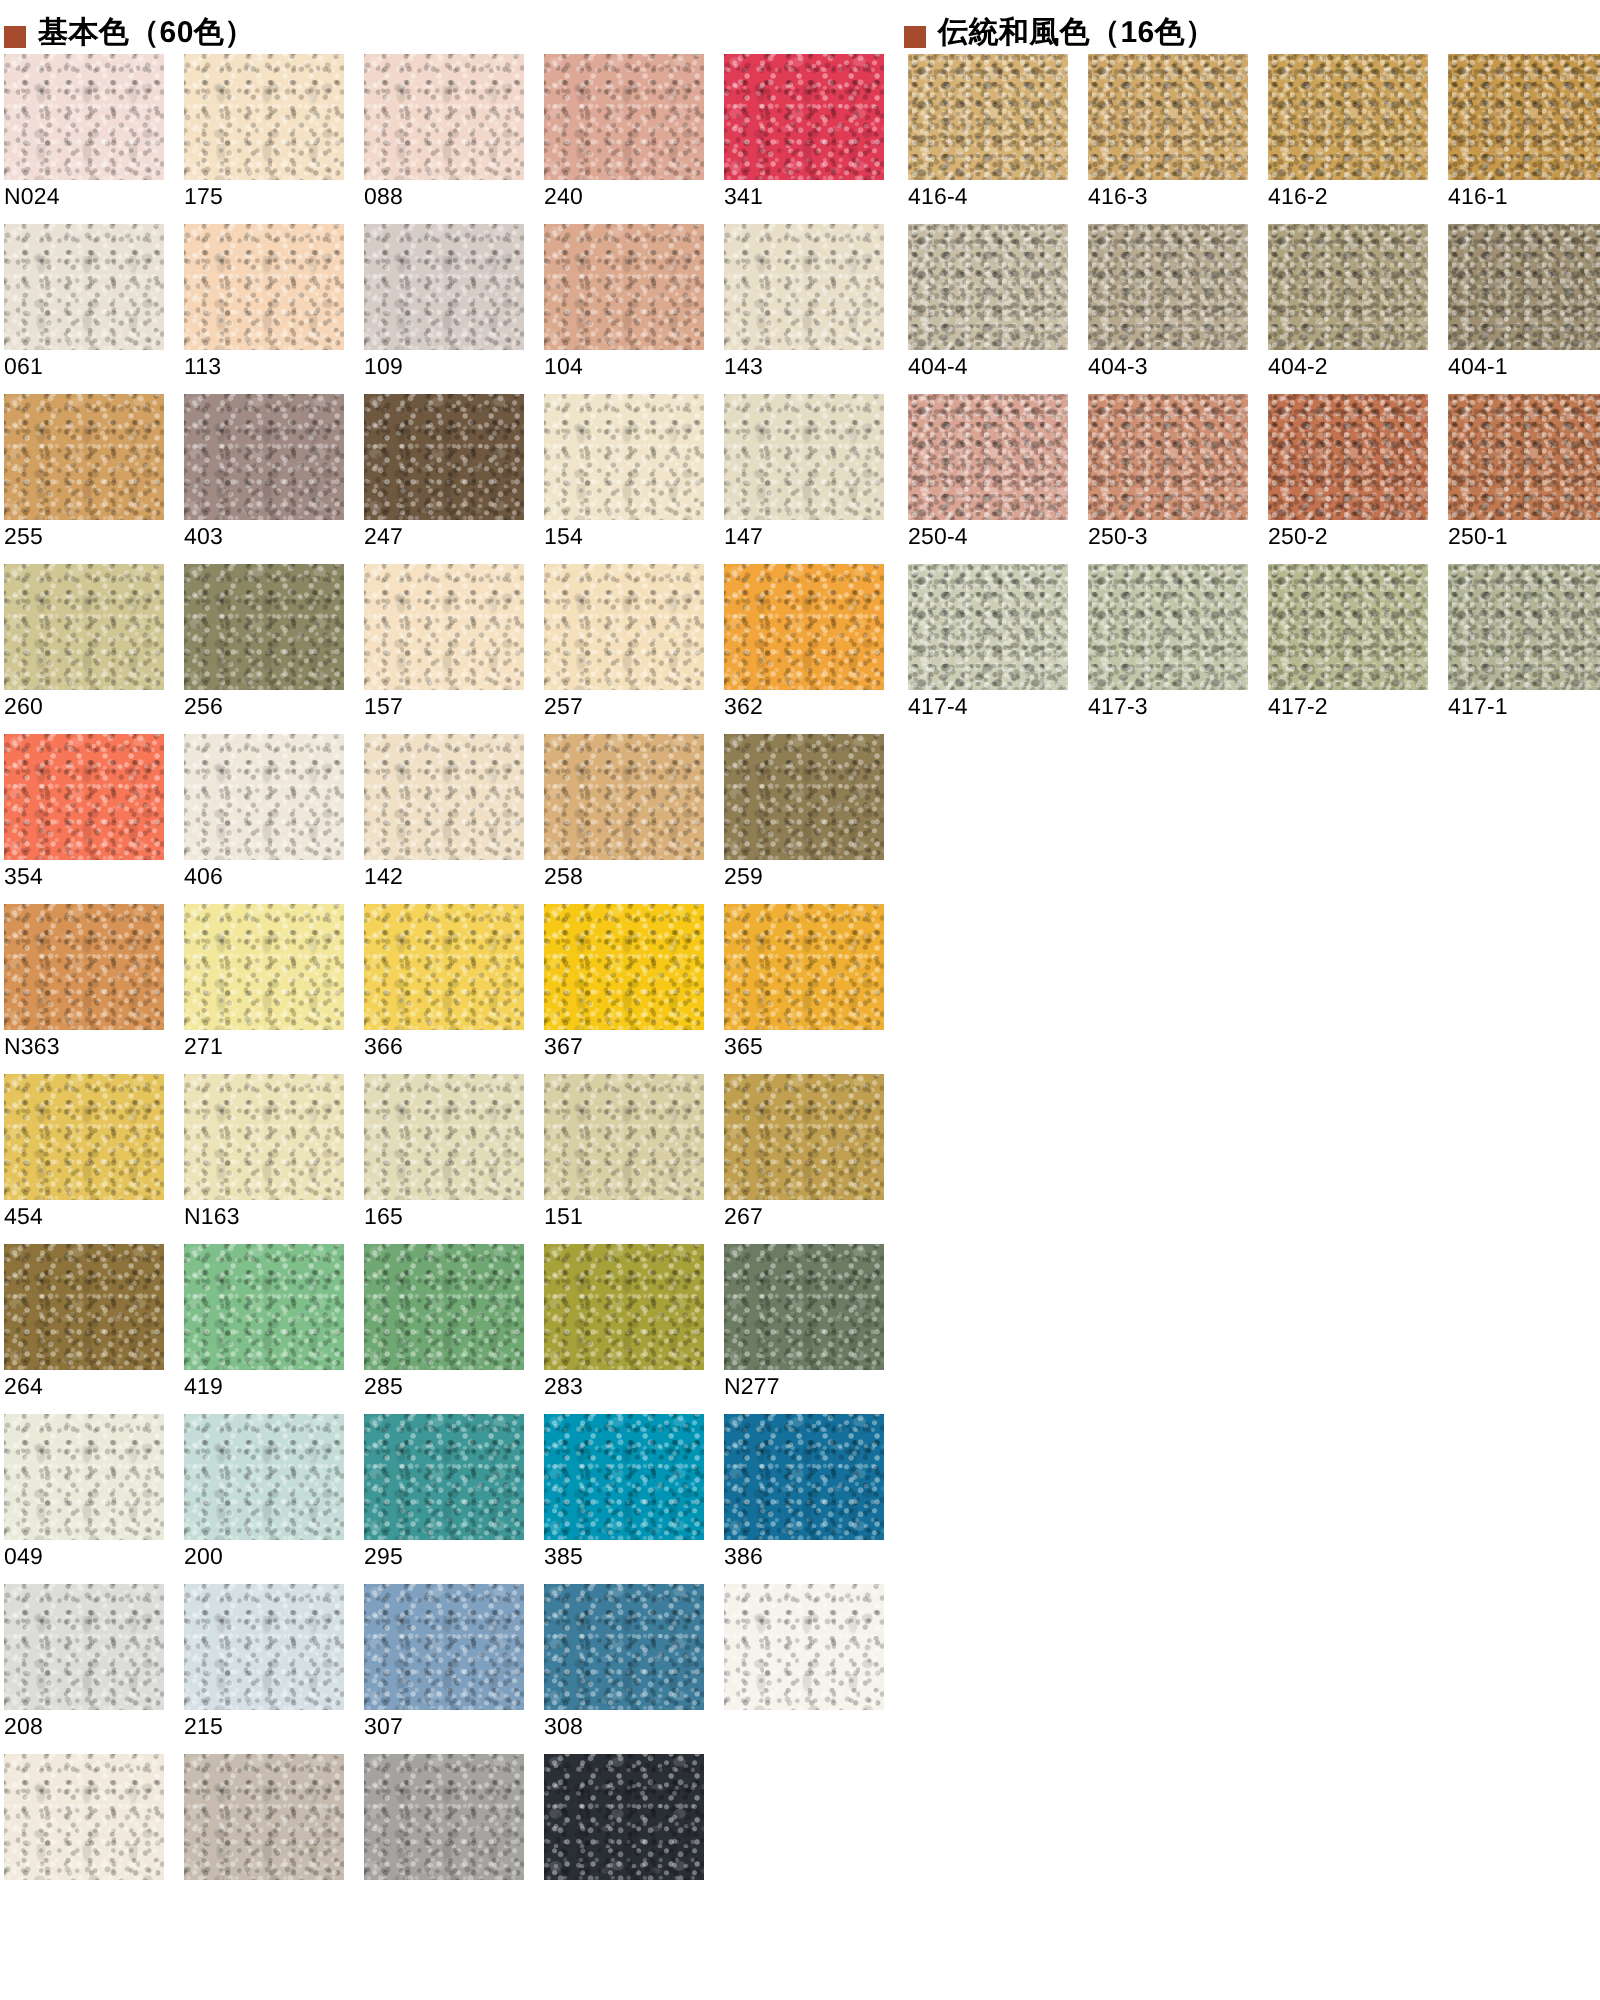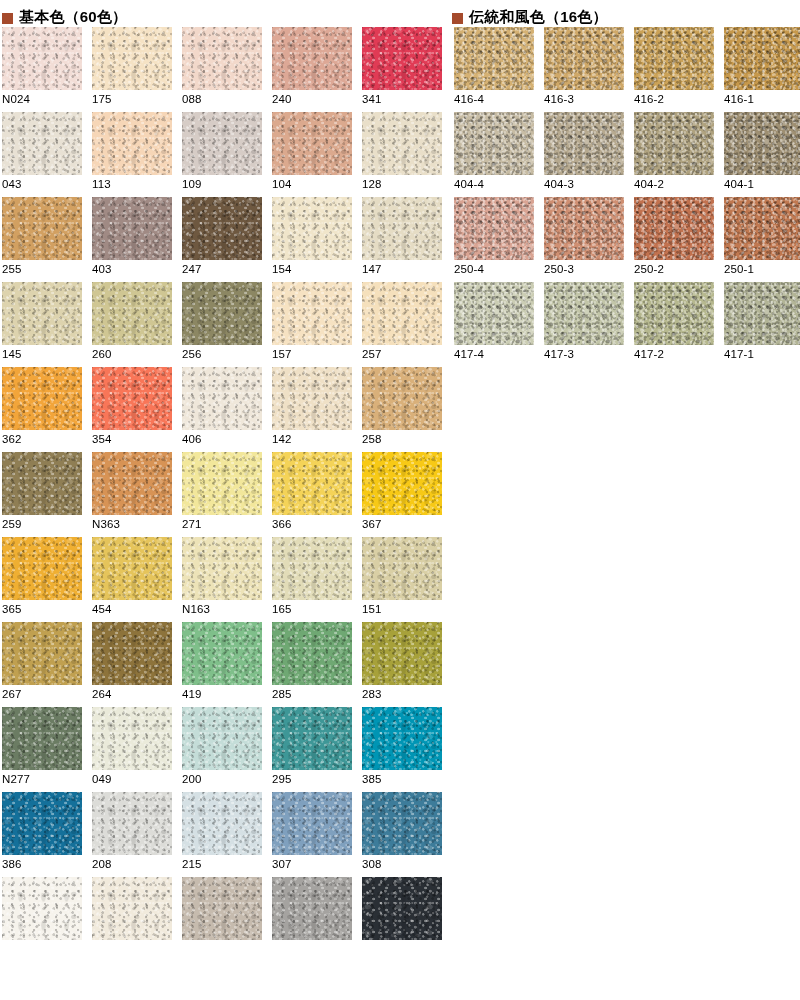--- a/index.html
+++ b/index.html
@@ -178,37 +178,37 @@
       <div class="swatch-cell">
         <div class="chip" style="background-color: rgb(221, 168, 150); background-position: 21px 14px;"></div>
         <div class="chip-label">240</div>
       </div>
       <div class="swatch-cell">
         <div class="chip" style="background-color: rgb(224, 59, 85); background-position: 5px 6px;"></div>
         <div class="chip-label">341</div>
       </div>
       <div class="swatch-cell">
         <div class="chip" style="background-color: rgb(232, 225, 212); background-position: 12px 17px;"></div>
-        <div class="chip-label">043</div>
+        <div class="chip-label">061</div>
       </div>
       <div class="swatch-cell">
         <div class="chip" style="background-color: rgb(246, 214, 183); background-position: 19px 9px;"></div>
         <div class="chip-label">113</div>
       </div>
       <div class="swatch-cell">
         <div class="chip" style="background-color: rgb(214, 204, 198); background-position: 3px 1px;"></div>
         <div class="chip-label">109</div>
       </div>
       <div class="swatch-cell">
         <div class="chip" style="background-color: rgb(219, 169, 142); background-position: 10px 12px;"></div>
         <div class="chip-label">104</div>
       </div>
       <div class="swatch-cell">
         <div class="chip" style="background-color: rgb(233, 223, 201); background-position: 8px 7px;"></div>
-        <div class="chip-label">128</div>
+        <div class="chip-label">143</div>
       </div>
       <div class="swatch-cell">
         <div class="chip" style="background-color: rgb(210, 160, 97); background-position: 15px 18px;"></div>
         <div class="chip-label">255</div>
       </div>
       <div class="swatch-cell">
         <div class="chip" style="background-color: rgb(160, 138, 132); background-position: 22px 10px;"></div>
         <div class="chip-label">403</div>
       </div>
       <div class="swatch-cell">
@@ -217,24 +217,20 @@
       </div>
       <div class="swatch-cell">
         <div class="chip" style="background-color: rgb(240, 229, 202); background-position: 13px 13px;"></div>
         <div class="chip-label">154</div>
       </div>
       <div class="swatch-cell">
         <div class="chip" style="background-color: rgb(229, 220, 196); background-position: 20px 5px;"></div>
         <div class="chip-label">147</div>
       </div>
       <div class="swatch-cell">
-        <div class="chip" style="background-color: rgb(221, 211, 174); background-position: 4px 16px;"></div>
-        <div class="chip-label">145</div>
-      </div>
-      <div class="swatch-cell">
         <div class="chip" style="background-color: rgb(207, 198, 147); background-position: 11px 8px;"></div>
         <div class="chip-label">260</div>
       </div>
       <div class="swatch-cell">
         <div class="chip" style="background-color: rgb(140, 135, 99); background-position: 18px 0px;"></div>
         <div class="chip-label">256</div>
       </div>
       <div class="swatch-cell">
         <div class="chip" style="background-color: rgb(246, 226, 194); background-position: 2px 11px;"></div>
         <div class="chip-label">157</div>

